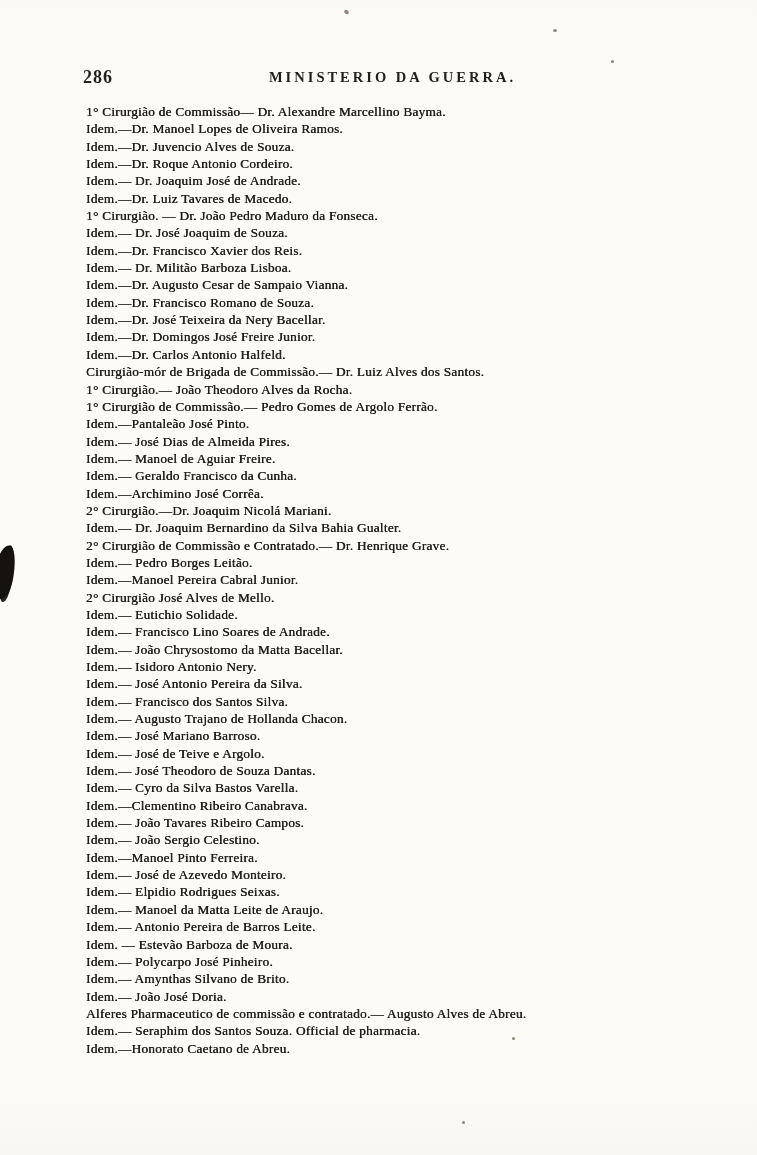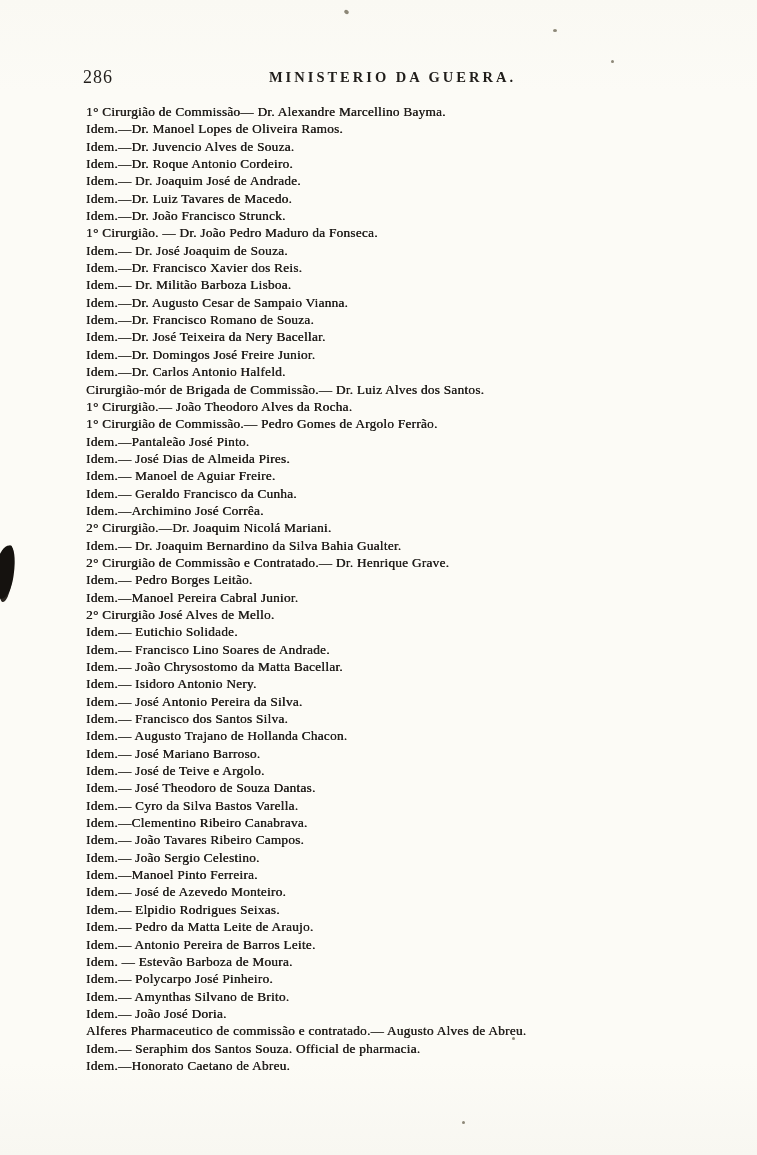--- a/index.html
+++ b/index.html
@@ -23,21 +23,21 @@
     left: 0;
     width: 100%;
     height: 24px;
   }
   .page-number {
     position: absolute;
     left: 83px;
     top: 1px;
     font-size: 18px;
     letter-spacing: 1px;
-    font-weight: normal;
+    font-weight: bold;
   }
   .doc-title {
     display: block;
     text-align: center;
     font-size: 14.5px;
     font-weight: bold;
     letter-spacing: 3px;
     padding-top: 3px;
     margin-left: 28px;
   }
@@ -93,21 +93,20 @@
     <span class="doc-title">MINISTERIO DA GUERRA.</span>
   </div>
 
   <div class="lines">
       <div class="line">1° Cirurgião de Commissão— Dr. Alexandre Marcellino Bayma.</div>
       <div class="line">Idem.—Dr. Manoel Lopes de Oliveira Ramos.</div>
       <div class="line">Idem.—Dr. Juvencio Alves de Souza.</div>
       <div class="line">Idem.—Dr. Roque Antonio Cordeiro.</div>
       <div class="line">Idem.— Dr. Joaquim José de Andrade.</div>
       <div class="line">Idem.—Dr. Luiz Tavares de Macedo.</div>
-      <div class="line">Idem.—Dr. João Francisco Strunck.</div>
       <div class="line">1° Cirurgião. — Dr. João Pedro Maduro da Fonseca.</div>
       <div class="line">Idem.— Dr. José Joaquim de Souza.</div>
       <div class="line">Idem.—Dr. Francisco Xavier dos Reis.</div>
       <div class="line">Idem.— Dr. Militão Barboza Lisboa.</div>
       <div class="line">Idem.—Dr. Augusto Cesar de Sampaio Vianna.</div>
       <div class="line">Idem.—Dr. Francisco Romano de Souza.</div>
       <div class="line">Idem.—Dr. José Teixeira da Nery Bacellar.</div>
       <div class="line">Idem.—Dr. Domingos José Freire Junior.</div>
       <div class="line">Idem.—Dr. Carlos Antonio Halfeld.</div>
       <div class="line">Cirurgião-mór de Brigada de Commissão.— Dr. Luiz Alves dos Santos.</div>
@@ -134,21 +133,21 @@
       <div class="line">Idem.— José Mariano Barroso.</div>
       <div class="line">Idem.— José de Teive e Argolo.</div>
       <div class="line">Idem.— José Theodoro de Souza Dantas.</div>
       <div class="line">Idem.— Cyro da Silva Bastos Varella.</div>
       <div class="line">Idem.—Clementino Ribeiro Canabrava.</div>
       <div class="line">Idem.— João Tavares Ribeiro Campos.</div>
       <div class="line">Idem.— João Sergio Celestino.</div>
       <div class="line">Idem.—Manoel Pinto Ferreira.</div>
       <div class="line">Idem.— José de Azevedo Monteiro.</div>
       <div class="line">Idem.— Elpidio Rodrigues Seixas.</div>
-      <div class="line">Idem.— Pedro da Matta Leite de Araujo.</div>
+      <div class="line">Idem.— Manoel da Matta Leite de Araujo.</div>
       <div class="line">Idem.— Antonio Pereira de Barros Leite.</div>
       <div class="line">Idem. — Estevão Barboza de Moura.</div>
       <div class="line">Idem.— Polycarpo José Pinheiro.</div>
       <div class="line">Idem.— Amynthas Silvano de Brito.</div>
       <div class="line">Idem.— João José Doria.</div>
       <div class="line">Alferes Pharmaceutico de commissão e contratado.— Augusto Alves de Abreu.</div>
       <div class="line">Idem.— Seraphim dos Santos Souza. Official de pharmacia.</div>
       <div class="line">Idem.—Honorato Caetano de Abreu.</div>
     </div>
 

